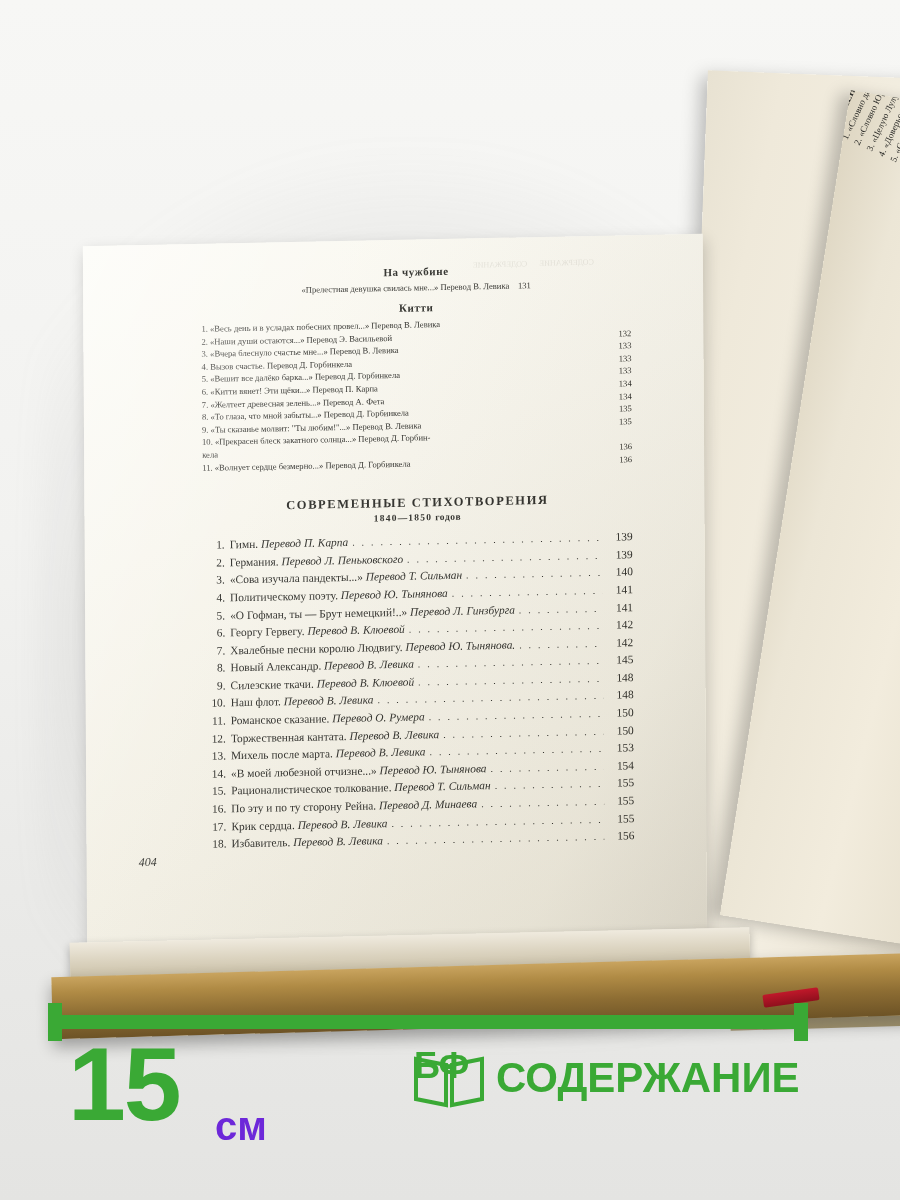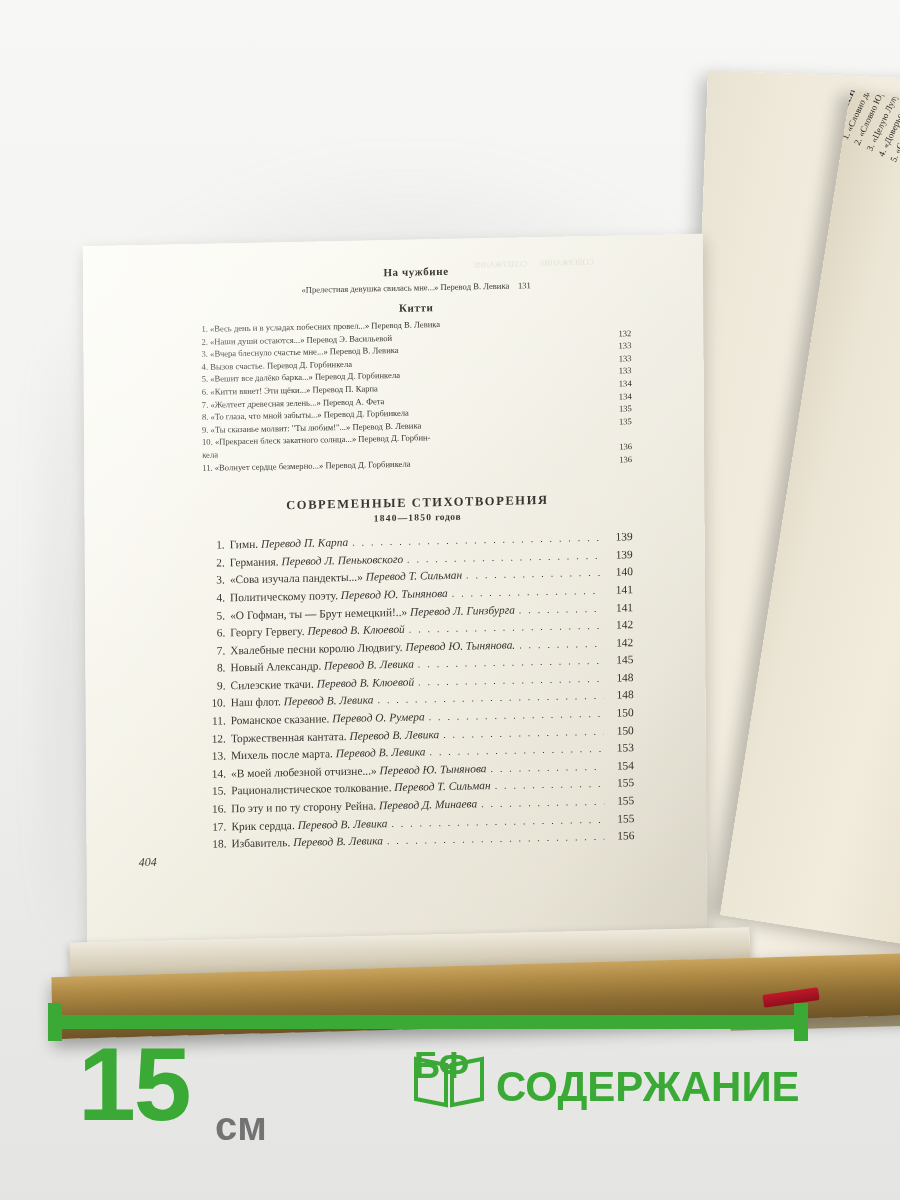--- a/index.html
+++ b/index.html
@@ -242,46 +242,46 @@
     top: 1003px;
     width: 14px;
     height: 38px;
     background: #3aa935;
   }
   .scale-cap.left { left: 48px; }
   .scale-cap.right { left: 794px; }
 
   .scale-num {
     position: absolute;
-    left: 78px;
+    left: 68px;
     top: 1032px;
     font-family: "Liberation Sans", sans-serif;
     font-weight: bold;
     font-size: 104px;
     line-height: 104px;
     color: #3aa935;
     letter-spacing: -2px;
   }
   .scale-unit {
     position: absolute;
     left: 215px;
     top: 1104px;
     font-family: "Liberation Sans", sans-serif;
     font-weight: bold;
     font-size: 40px;
-    color: #737373;
+    color: #6d28d9;
   }
 
   
   .logo {
     position: absolute;
     left: 412px;
     top: 1045px;
     display: flex;
-    align-items: flex-end;
+    align-items: center;
     gap: 10px;
   }
   .logo-mark {
     position: relative;
     width: 74px;
     height: 66px;
     color: #3aa935;
     font-family: "Liberation Sans", sans-serif;
     font-weight: bold;
   }

